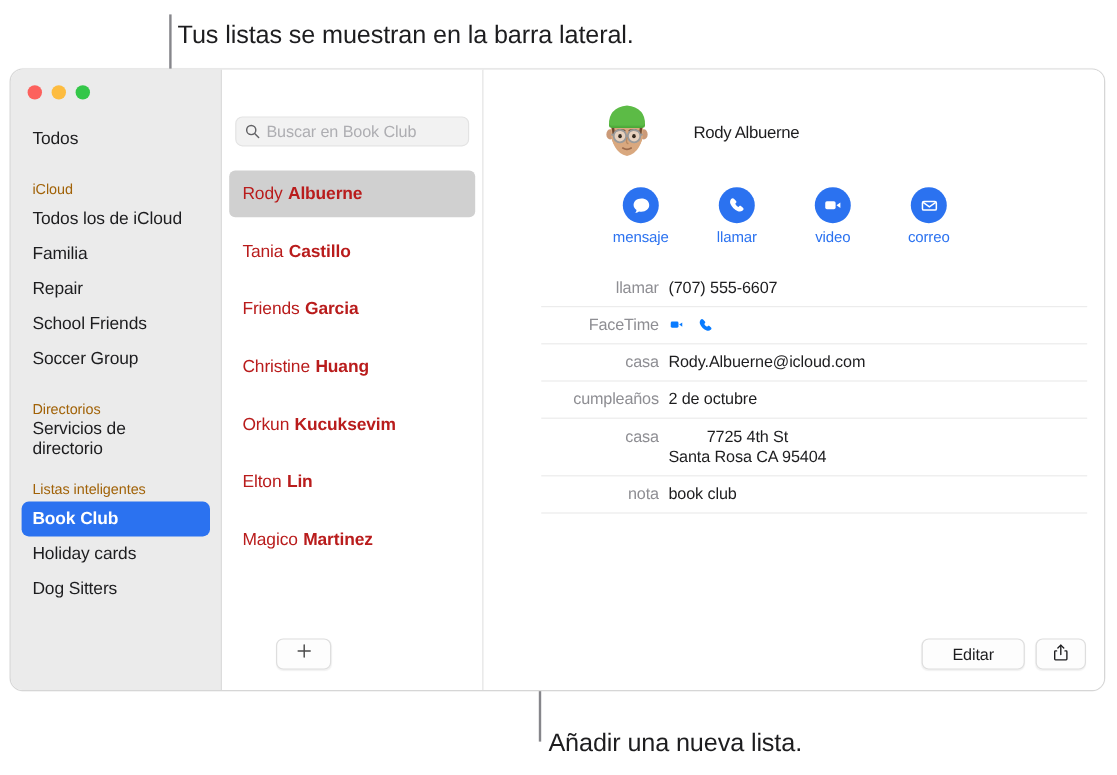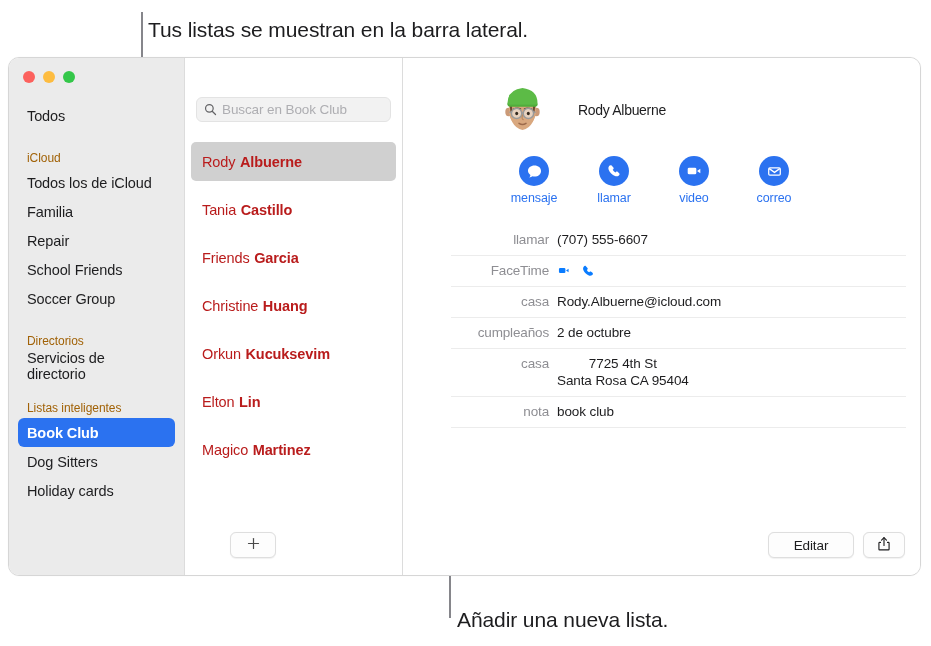--- a/index.html
+++ b/index.html
@@ -320,22 +320,22 @@
       <div class="side-item">School Friends</div>
       <div class="side-item">Soccer Group</div>
 
       <div class="side-gap"></div>
       <div class="side-header">Directorios</div>
       <div class="side-item">Servicios de directorio</div>
 
       <div class="side-gap"></div>
       <div class="side-header">Listas inteligentes</div>
       <div class="side-item selected">Book Club</div>
+      <div class="side-item">Holiday cards</div>
       <div class="side-item">Dog Sitters</div>
-      <div class="side-item">Holiday cards</div>
     </div>
   </div>
 
   <div class="contacts-col">
     <div class="search-wrap">
       <div class="search-box">
         <span class="search-icon">
           <svg width="13" height="13" viewBox="0 0 16 16">
             <circle cx="6.6" cy="6.6" r="4.7" fill="none" stroke="#636366" stroke-width="1.5"></circle>
             <line x1="10.1" y1="10.1" x2="14.2" y2="14.2" stroke="#636366" stroke-width="1.5" stroke-linecap="round"></line>

